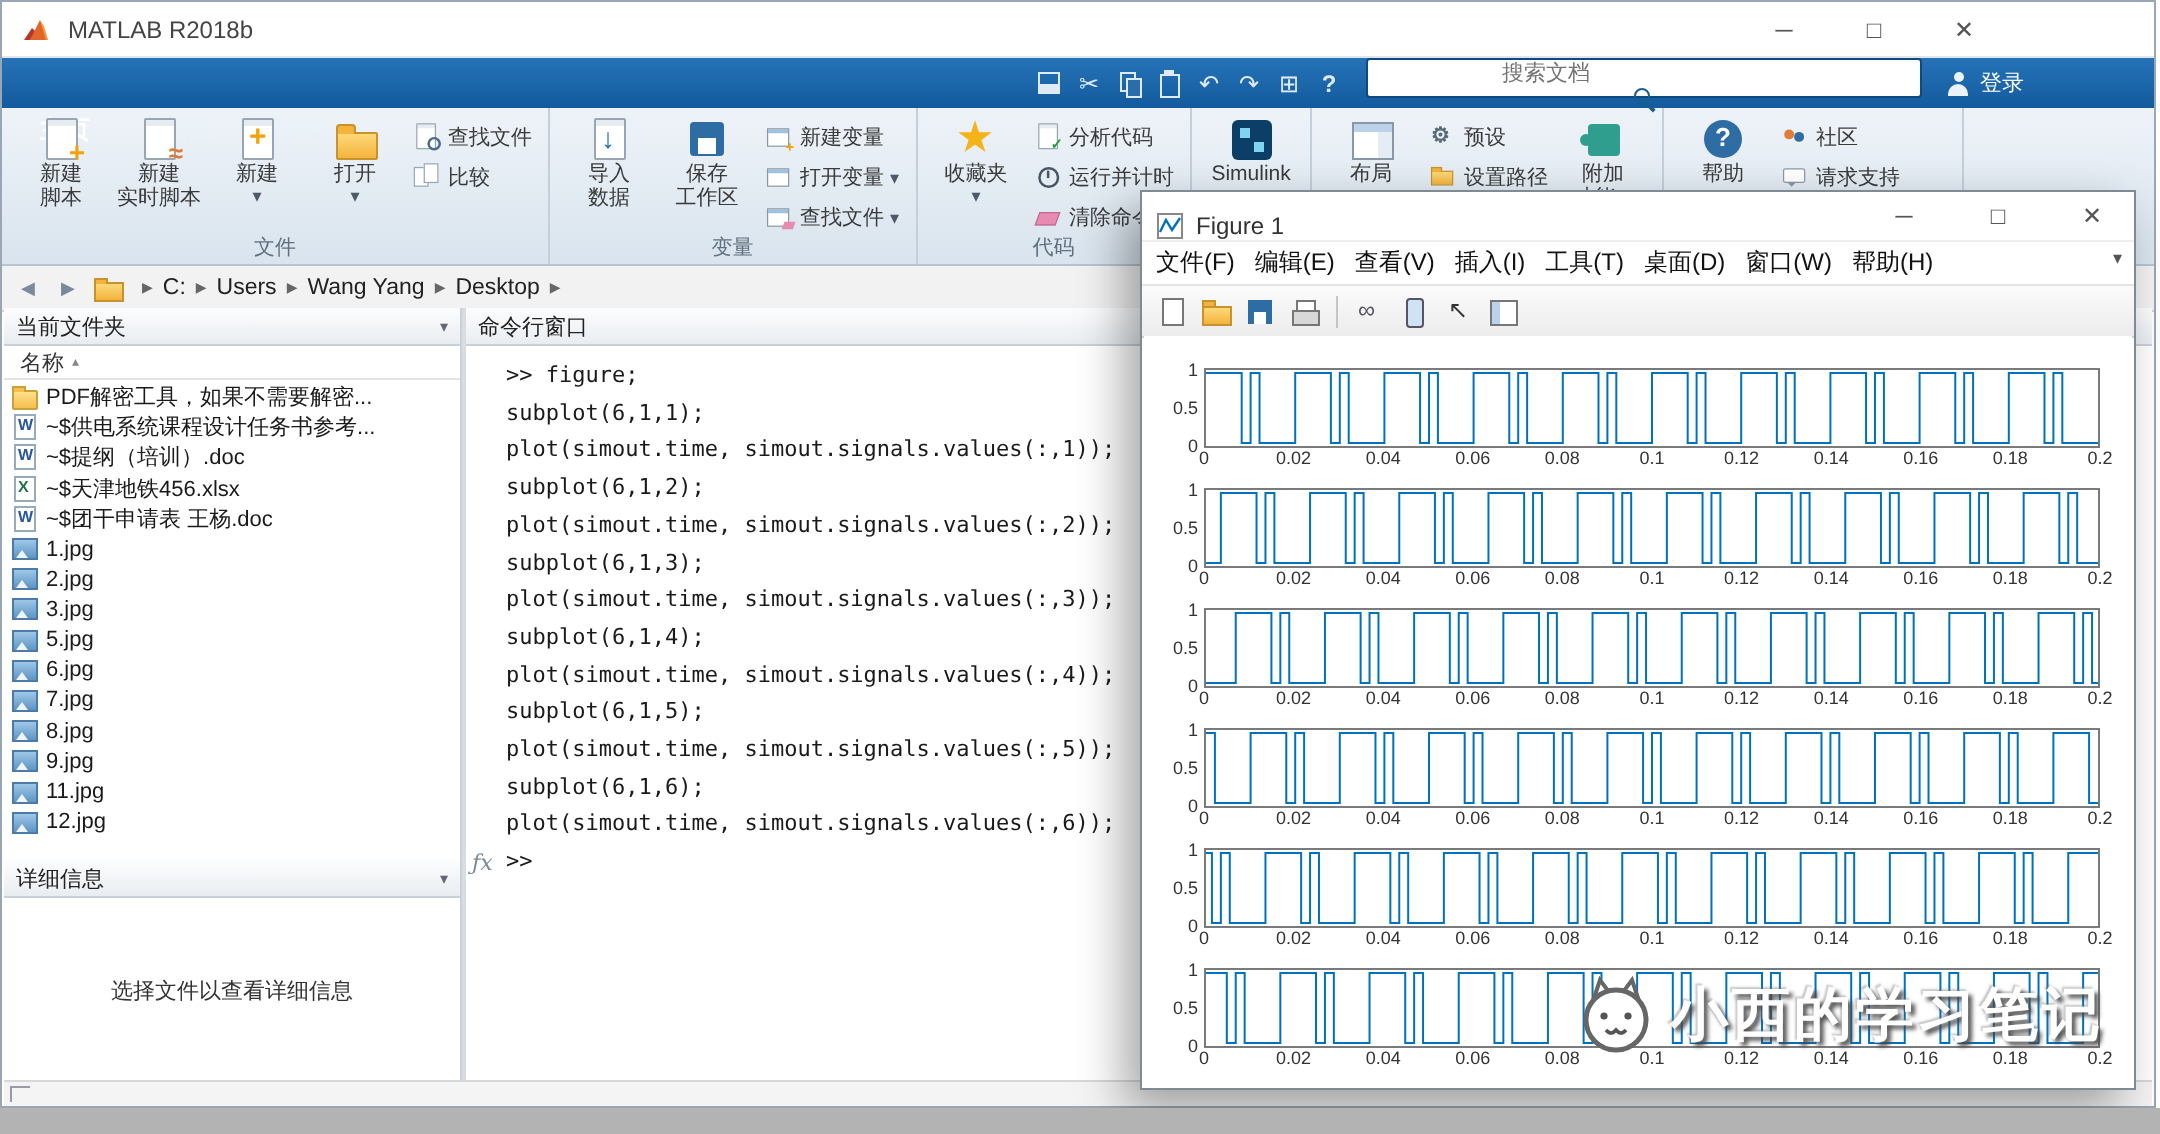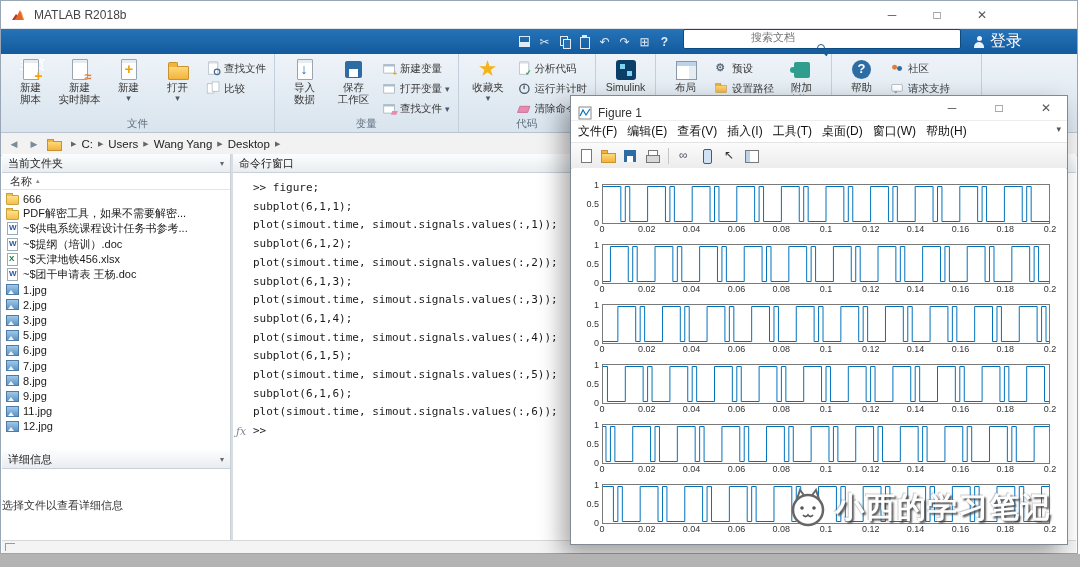--- a/index.html
+++ b/index.html
@@ -26,21 +26,21 @@
   .qa-paste::after{content:"";position:absolute;left:4px;top:4px;width:8px;height:10px;border:1px solid #dfeaf5;}
   .qa-undo::after{content:"↶";}
   .qa-redo::after{content:"↷";}
   .qa-window::after{content:"⊞";}
   .qa-help::after{content:"?";font-weight:bold;}
   .searchbox{margin-left:10px;width:268px;height:18px;background:#fff;border:1px solid #0d4a80;border-radius:2px;display:flex;align-items:center;padding:0 4px;flex-direction:column;}
   .searchbox input{flex:1;border:none;outline:none;font-size:11px;color:#333;font-family:"Liberation Sans",sans-serif;background:transparent;}
   .mag{width:11px;height:11px;position:relative;flex:0 0 11px;}
   .mag::before{content:"";position:absolute;left:0;top:0;width:6px;height:6px;border:1.5px solid #1b5c8e;border-radius:50%;}
   .mag::after{content:"";position:absolute;left:8px;top:8px;width:4px;height:1.5px;background:#1b5c8e;transform:rotate(45deg);transform-origin:0 0;}
-  .signin{display:flex;align-items:center;gap:5px;margin-left:12px;color:#fff;font-size:16px;padding-right:8px;justify-content:flex-end;}
+  .signin{display:flex;align-items:center;gap:5px;margin-left:12px;color:#fff;font-size:11px;padding-right:8px;justify-content:flex-end;}
   .person{width:12px;height:12px;position:relative;}
   .person::before{content:"";position:absolute;left:3.5px;top:0;width:5px;height:5px;border-radius:50%;background:#eaf2fa;}
   .person::after{content:"";position:absolute;left:1px;top:6px;width:10px;height:6px;border-radius:5px 5px 0 0;background:#eaf2fa;}
   
   .toolstrip{height:78px;background:linear-gradient(#eef3f8,#d9e4ee);border-bottom:1px solid #b8c4d0;display:flex;align-items:stretch;overflow:hidden;}
   .rib-section{position:relative;border-right:1px solid #c3cfdb;padding:2px 6px 14px 6px;display:flex;}
   .rib-content{display:flex;align-items:flex-start;gap:2px;}
   .rib-seclabel{position:absolute;left:0;right:0;bottom:1px;text-align:center;font-size:10.5px;color:#5f6f7f;}
   .rib-big{width:47px;display:flex;flex-direction:column;align-items:center;padding-top:2px;cursor:default;}
   .rib-big .lbl{font-size:10.5px;line-height:11.5px;color:#3a3a3a;text-align:center;white-space:nowrap;}
@@ -112,21 +112,21 @@
   .fi::before{content:"";position:absolute;}
   .fi::after{position:absolute;}
   .fi-folder::before{left:0;top:3px;width:11px;height:8px;background:linear-gradient(#ffe08a,#f5bf4f);border:1px solid #caa23a;border-radius:1px;}
   .fi-folder::after{content:"";left:0;top:1px;width:5px;height:2px;background:#f5bf4f;border:1px solid #caa23a;border-bottom:none;}
   .fi-word::before{left:1px;top:0;width:9px;height:11px;background:#fff;border:1px solid #9ab;}
   .fi-word::after{content:"W";color:#2b579a;font-size:8px;font-weight:bold;left:3px;top:1px;}
   .fi-excel::before{left:1px;top:0;width:9px;height:11px;background:#fff;border:1px solid #9ab;}
   .fi-excel::after{content:"X";color:#217346;font-size:8px;font-weight:bold;left:3px;top:1px;}
   .fi-img::before{left:0;top:1px;width:11px;height:9px;background:linear-gradient(#9fc7e8,#5d94c4);border:1px solid #4d7ba8;}
   .fi-img::after{content:"";left:2px;top:4px;border:3px solid transparent;border-bottom:4px solid #eef4fa;}
-  .details-body{height:72px;display:flex;align-items:center;font-size:11px;color:#333;}
+  .details-body{height:92px;display:flex;align-items:center;justify-content:center;font-size:11px;color:#333;}
   .splitter{width:2px;background:#d8dde2;}
   .cmd-panel{flex:1;background:#fff;display:flex;flex-direction:column;}
   .cmd-body{flex:1;padding:6px 0 0 20px;font-family:"DejaVu Sans Mono",monospace;font-size:11px;color:#1a1a1a;position:relative;}
   .cmd-line{line-height:18.7px;white-space:pre;}
   .prompt-row{line-height:18.7px;position:relative;white-space:pre;}
   .fx{position:absolute;left:-17px;top:1px;font-family:"DejaVu Serif",serif;font-style:italic;font-size:11px;color:#7a8a9a;}
   .statusbar{position:absolute;left:1px;right:1px;bottom:0;height:12px;background:#f4f4f4;border-top:1px solid #d8d8d8;display:flex;align-items:center;padding-left:3px;}
   .dock-ind{width:9px;height:7px;border:1px solid #99a;border-right:none;border-bottom:none;}
   .desktop-strip{position:absolute;left:0;right:0;bottom:0;height:13px;background:#b3b3b3;}
   
@@ -419,24 +419,20 @@
           <span class="hdr-sp"></span>
           <span class="hdr-chevron">▾</span>
         </div>
         <div class="name-header">
           <span>名称</span>
           <span class="sort-glyph">▴</span>
         </div>
         <div class="file-list" id="file-list">
             <div class="file-row">
               <span class="fi fi-folder"></span>
-              <span>666</span>
-            </div>
-            <div class="file-row">
-              <span class="fi fi-folder"></span>
               <span>PDF解密工具，如果不需要解密...</span>
             </div>
             <div class="file-row">
               <span class="fi fi-word"></span>
               <span>~$供电系统课程设计任务书参考...</span>
             </div>
             <div class="file-row">
               <span class="fi fi-word"></span>
               <span>~$提纲（培训）.doc</span>
             </div>

